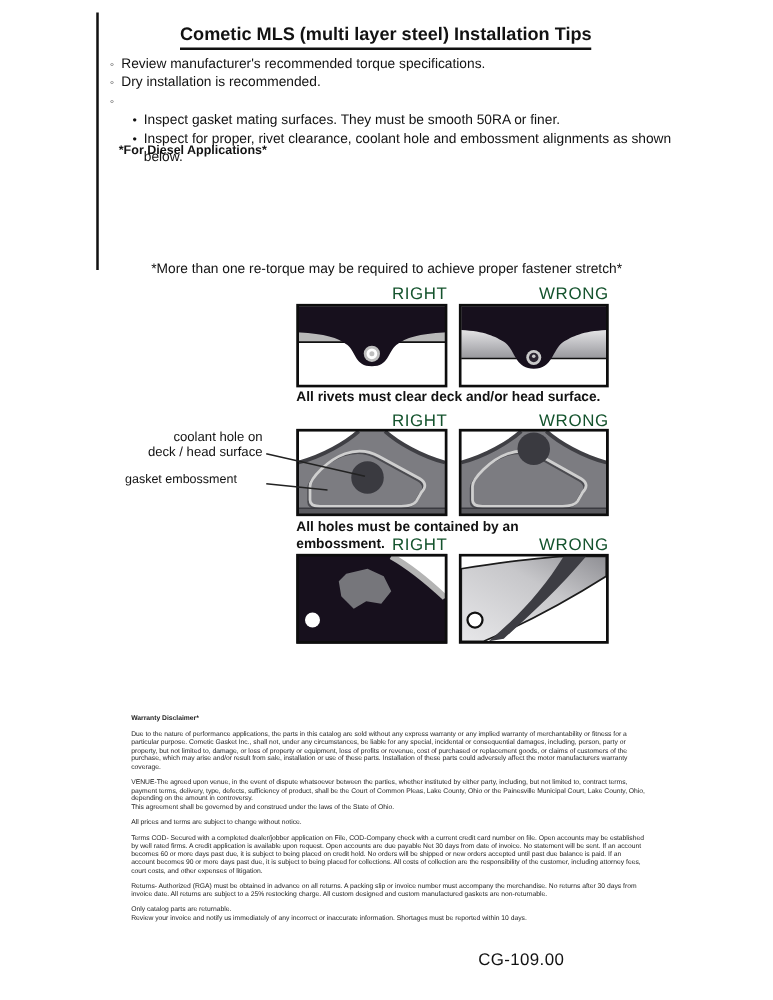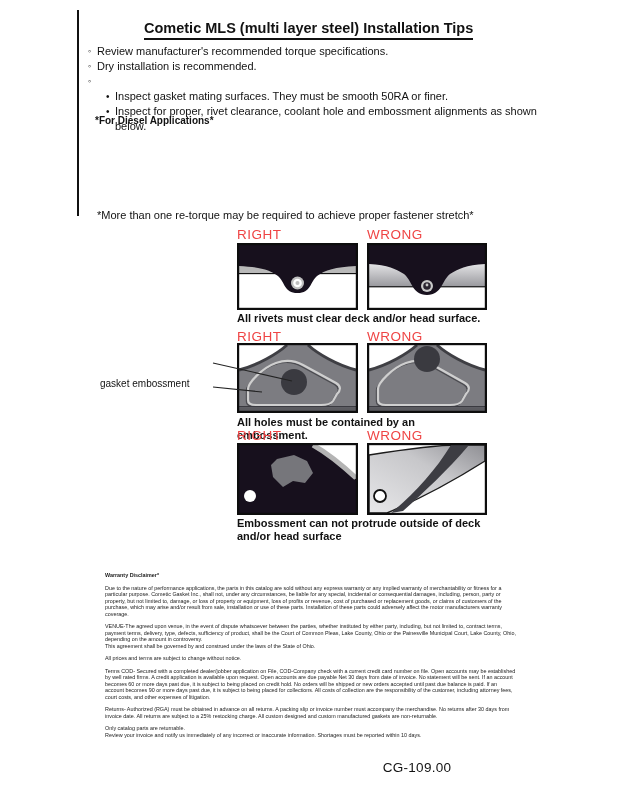--- a/index.html
+++ b/index.html
@@ -16,23 +16,23 @@
   #tips{left:88px;top:44px;width:480px;font-size:11px;line-height:15px;}
   .bullet-line{display:flex;}
   .bullet-line .mark{width:9px;flex:none;font-size:9px;line-height:15px;}
   .sub{padding-left:18px;}
   .sub .mark{width:9px;font-size:10px;}
   
   #diesel-heading{left:95px;top:115px;font-size:10px;font-weight:bold;}
   .para{left:97px;width:470px;font-size:11px;line-height:15px;}
   #diesel-para1{top:133px;}
   #diesel-para2{top:166px;}
-  #diesel-note{top:208px;}
+  #diesel-note{top:208px;margin-left:24px;}
   
-  .fig-label{font-size:13.5px;letter-spacing:.5px;text-align:left;color:#ef4444;}
+  .fig-label{font-size:13.5px;letter-spacing:.5px;text-align:right;color:#14532d;}
   .cap{font-size:11px;font-weight:bold;line-height:13px;}
   .fig-box{border:0;display:block;}
   
   #ann1{left:100px;top:344px;width:110px;text-align:right;font-size:10.5px;line-height:12px;}
   #ann2{left:100px;top:378px;width:110px;font-size:10px;line-height:12px;}
   
   #disclaimer{left:105px;top:572px;width:412px;font-size:5.4px;line-height:6.5px;color:#1c1c1c;}
   #disclaimer .dh{font-weight:bold;margin-bottom:6px;}
   #disclaimer p{margin:0 0 6px 0;}
   #disclaimer .tight{margin:0;}
@@ -132,20 +132,24 @@
     <path d="M2,27 C21,22 40,11 50,2" fill="none" stroke="#3f3f44" stroke-width="3"></path>
     <path d="M118,27 C99,22 80,11 70,2" fill="none" stroke="#3f3f44" stroke-width="3"></path>
     <path d="M11,57 L11,46 C11,40 25,25 39,20 C49,16.5 57,17 66,22 L98,40 C103,43 103,47 99,51 L95,58 C93,61 89,62 83,62 L19,62 C14,62 11,61 11,57 Z" fill="none" stroke="#4b4b50" stroke-width="1.4" transform="translate(-1.5,1.5)"></path>
     <path d="M11,57 L11,46 C11,40 25,25 39,20 C49,16.5 57,17 66,22 L98,40 C103,43 103,47 99,51 L95,58 C93,61 89,62 83,62 L19,62 C14,62 11,61 11,57 Z" fill="none" stroke="#cfcfcf" stroke-width="2.2"></path>
     <circle cx="60" cy="16" r="13" fill="#3a3a40"></circle>
     <rect x="2" y="63" width="116" height="1.2" fill="#3a3a40"></rect>
     <rect x="2" y="64.2" width="116" height="4.8" fill="#5a5a5f"></rect>
     <rect x="1" y="1" width="118" height="68" fill="none" stroke="#0d0d0d" stroke-width="2.4"></rect>
   </svg>
 
+  <div class="abs" id="ann1">
+    <div>coolant hole on</div>
+    <div>deck / head surface</div>
+  </div>
   <div class="abs" id="ann2">gasket embossment</div>
 
   <svg class="abs" style="left:205px;top:358px;pointer-events:none;" width="100" height="40" viewBox="0 0 100 40">
     <line x1="8" y1="5" x2="87" y2="23" stroke="#222" stroke-width="1.1"></line>
     <line x1="8" y1="29" x2="57" y2="34" stroke="#222" stroke-width="1.1"></line>
   </svg>
 
   <div class="abs cap" style="left:237px;top:416px;width:250px;text-align:left;">All holes must be contained by an embossment.</div>
 
   <div class="abs fig-label" style="left:237px;top:428px;width:121px;">RIGHT</div>
@@ -168,24 +172,20 @@
           <stop offset="1" stop-color="#8f8f94"></stop>
       </linearGradient>
     </defs>
     <rect x="0" y="0" width="120" height="72" fill="#ffffff"></rect>
     <path d="M2,12 C40,6 70,2 90,2 L118,2 L118,18 C80,42 48,58 20,70 L2,70 Z" fill="url(#g3)" stroke="#1c1c1c" stroke-width="1.4"></path>
     <path d="M84,2 L102,2 C80,28 56,50 36,68 L24,70 C48,50 68,28 84,2 Z" fill="#3d3d43"></path>
     <circle cx="13" cy="53" r="6" fill="#ffffff" stroke="#111" stroke-width="1.8"></circle>
     <rect x="1" y="1" width="118" height="70" fill="none" stroke="#0d0d0d" stroke-width="2.4"></rect>
   </svg>
 
-  <div class="abs cap" style="left:237px;top:517px;width:300px;">
-    <div>Embossment can not protrude outside of deck</div>
-    <div>and/or head surface</div>
-  </div>
 
   <div class="abs" id="disclaimer">
     <div class="dh">Warranty Disclaimer*</div>
     <p>Due to the nature of performance applications, the parts in this catalog are sold without any express warranty or any implied warranty of merchantability or fitness for a particular purpose.  Cometic Gasket Inc., shall not, under any circumstances, be liable for any special, incidental or consequential damages, including, person, party or property, but not limited to, damage, or loss of property or equipment, loss of profits or revenue, cost of purchased or replacement goods, or claims of customers of the purchase, which may arise and/or result from sale, installation or use of these parts.  Installation of these parts could adversely affect the motor manufacturers warranty coverage.</p>
     <p class="tight">VENUE-The agreed upon venue, in the event of dispute whatsoever between the parties, whether instituted by either party, including, but not limited to, contract terms, payment terms, delivery, type, defects, sufficiency of product, shall be the Court of Common Pleas, Lake County, Ohio or the Painesville Municipal Court, Lake County, Ohio, depending on the amount in controversy.</p>
     <p>This agreement shall be governed by and construed under the laws of the State of Ohio.</p>
     <p>All prices and terms are subject to change without notice.</p>
     <p>Terms COD- Secured with a completed dealer/jobber application on File, COD-Company check with a current credit card number on file.  Open accounts may be established by well rated firms.  A credit application is available upon request.  Open accounts are due payable Net 30 days from date of invoice.  No statement will be sent.  If an account becomes 60 or more days past due, it is subject to being placed on credit hold.  No orders will be shipped or new orders accepted until past due balance is paid.  If an account becomes 90 or more days past due, it is subject to being placed for collections.  All costs of collection are the responsibility of the customer, including attorney fees, court costs, and other expenses of litigation.</p>
     <p>Returns- Authorized (RGA) must be obtained in advance on all returns.  A packing slip or invoice number must accompany the merchandise.  No returns after 30 days from invoice date.  All returns are subject to a 25% restocking charge.  All custom designed and custom manufactured gaskets are non-returnable.</p>
     <p class="tight">Only catalog parts are returnable.</p>

